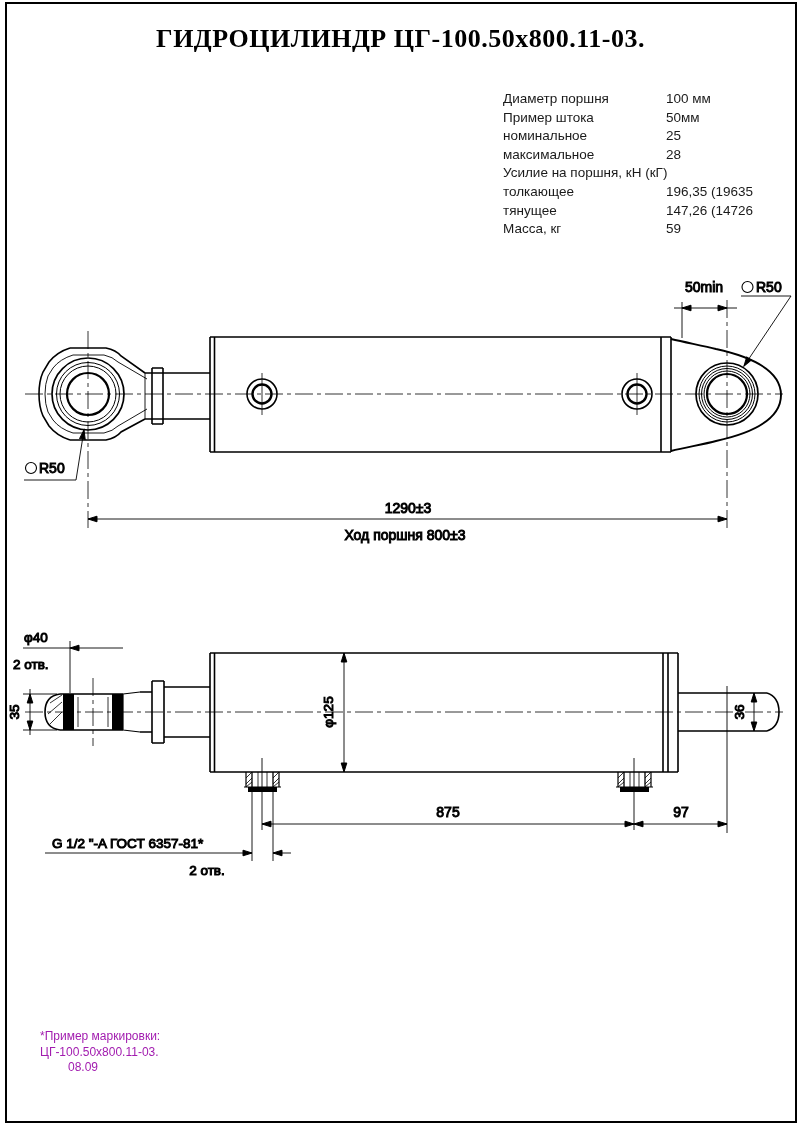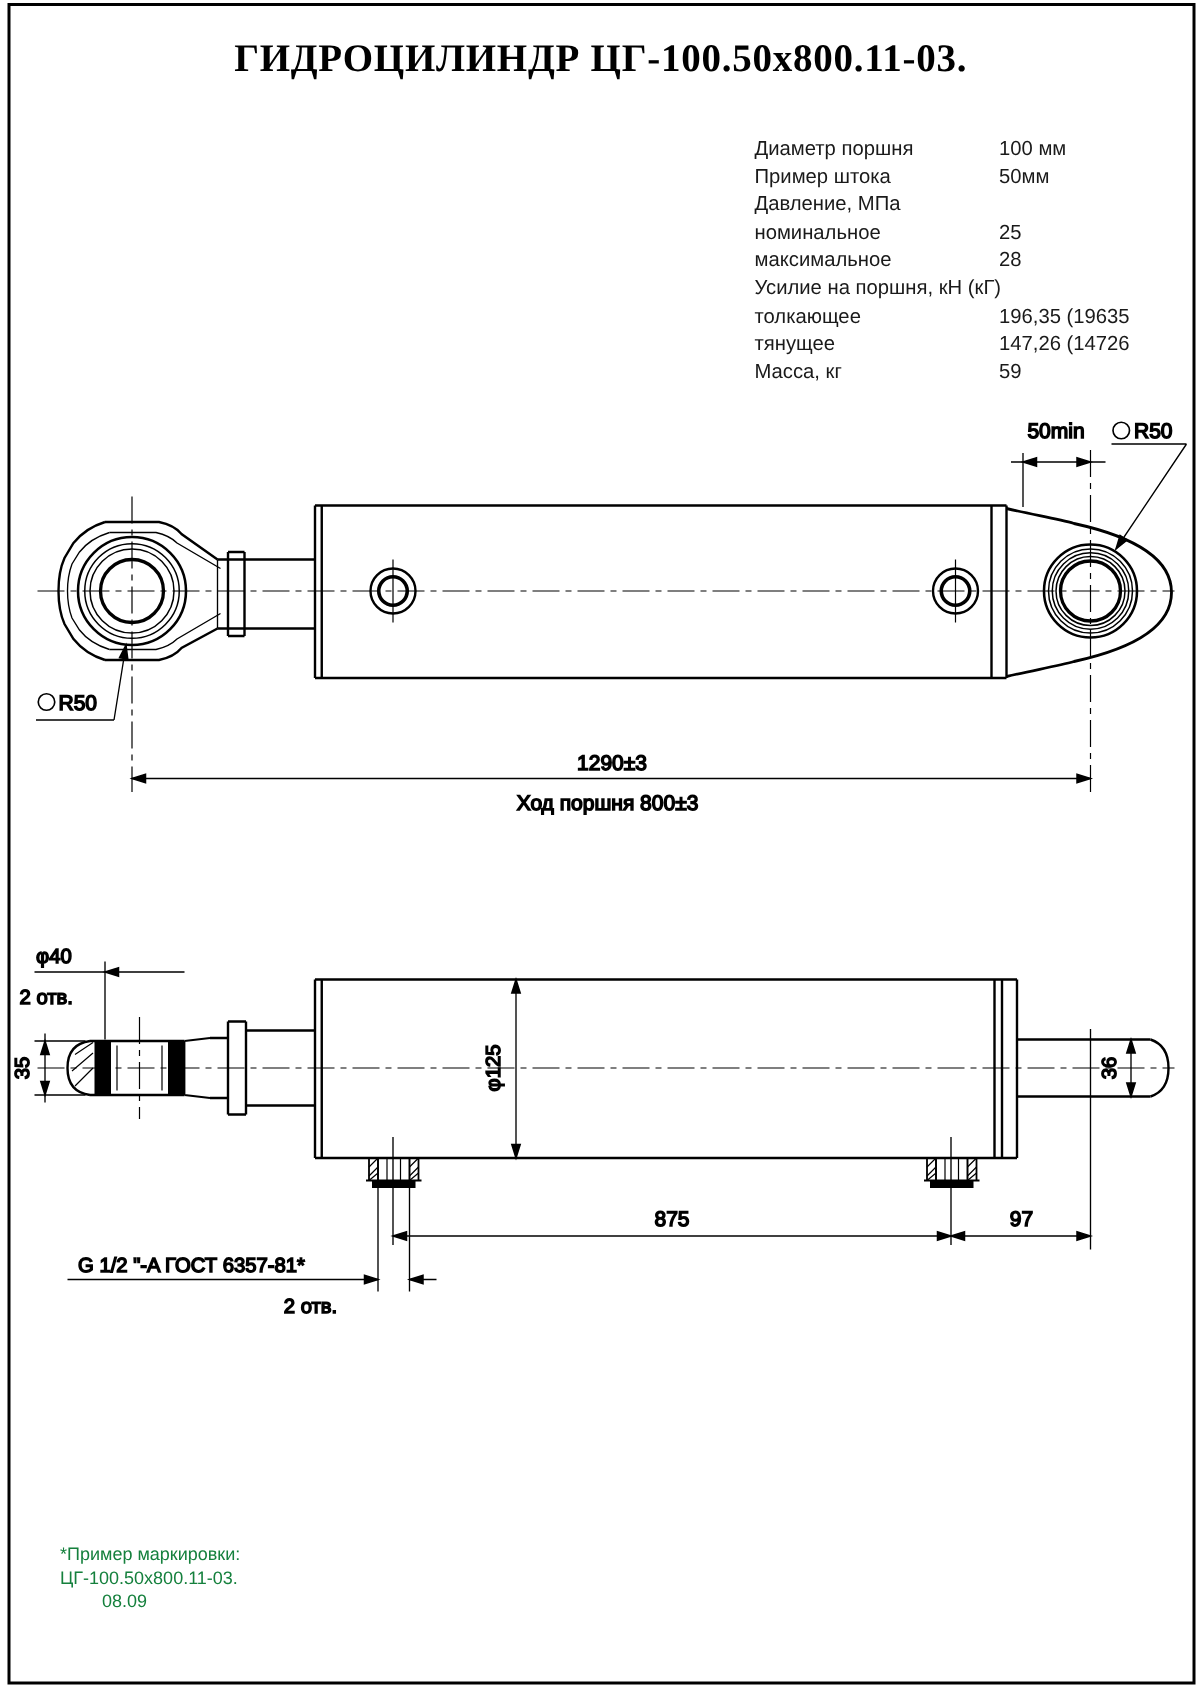--- a/index.html
+++ b/index.html
@@ -6,45 +6,41 @@
   #page{position:relative;width:801px;height:1127px;background:#ffffff;overflow:hidden;
         font-family:"Liberation Sans",sans-serif;color:#000;}
   #frame{position:absolute;left:5px;top:2px;right:4px;bottom:4px;border:2px solid #000;}
   #title{position:absolute;left:0;top:24px;width:100%;text-align:center;
          font-family:"Liberation Serif",serif;font-weight:bold;font-size:26px;letter-spacing:.5px;}
   #specs{position:absolute;left:503px;top:90px;width:285px;font-size:13.5px;line-height:18.6px;color:#1a1a1a;}
   .spec-row{display:flex;white-space:nowrap;}
   .spec-label{width:163px;flex:0 0 163px;}
   .spec-value{flex:1;}
   #drawing{position:absolute;left:0;top:0;}
-  #footer{position:absolute;left:40px;top:1029px;font-size:12px;line-height:15.5px;color:#15803d;}
+  #footer{position:absolute;left:40px;top:1029px;font-size:12px;line-height:15.5px;color:#a21caf;}
   #footer .indent{padding-left:28px;}
   svg text{font-family:"Liberation Sans",sans-serif;font-size:13.5px;fill:#000;}
   svg .dimtext{font-size:14px;}
 </style>
 </head>
 <body>
 
 <div id="page">
   <div id="frame"></div>
 
   <div id="title">ГИДРОЦИЛИНДР ЦГ-100.50х800.11-03.</div>
 
   <div id="specs">
     <div class="spec-row">
         <span class="spec-label">Диаметр поршня</span>
         <span class="spec-value">100 мм</span>
       </div>
     <div class="spec-row">
         <span class="spec-label">Пример штока</span>
         <span class="spec-value">50мм</span>
-      </div>
-    <div class="spec-row">
-        <span class="spec-label">Давление, МПа</span>
-        <span class="spec-value"></span>
       </div>
     <div class="spec-row">
         <span class="spec-label">номинальное</span>
         <span class="spec-value">25</span>
       </div>
     <div class="spec-row">
         <span class="spec-label">максимальное</span>
         <span class="spec-value">28</span>
       </div>
     <div class="spec-row">

